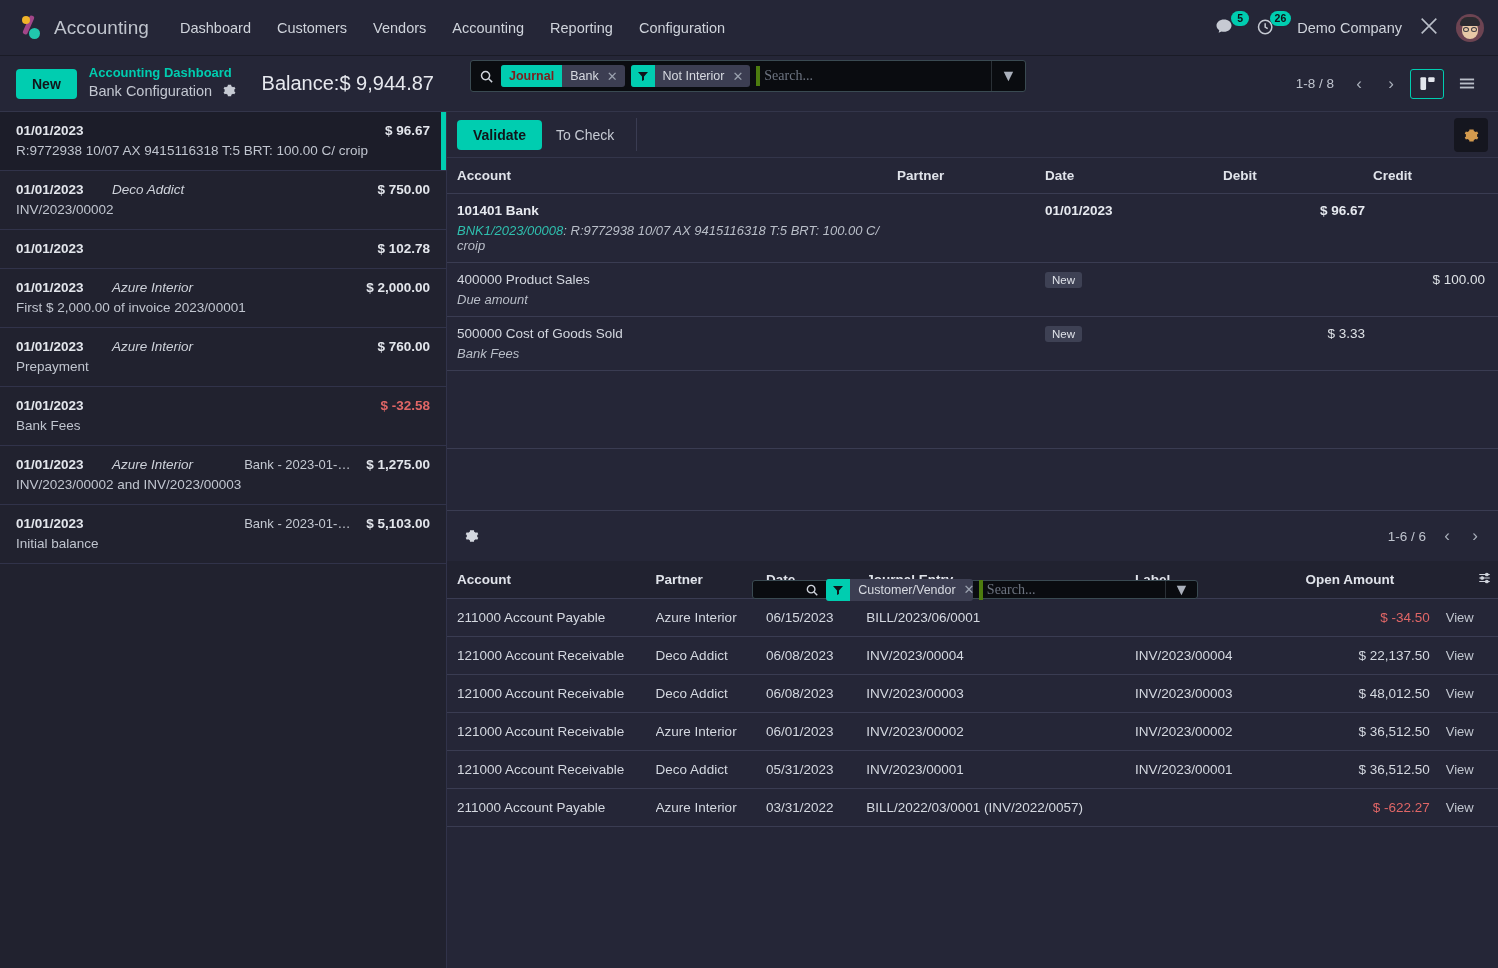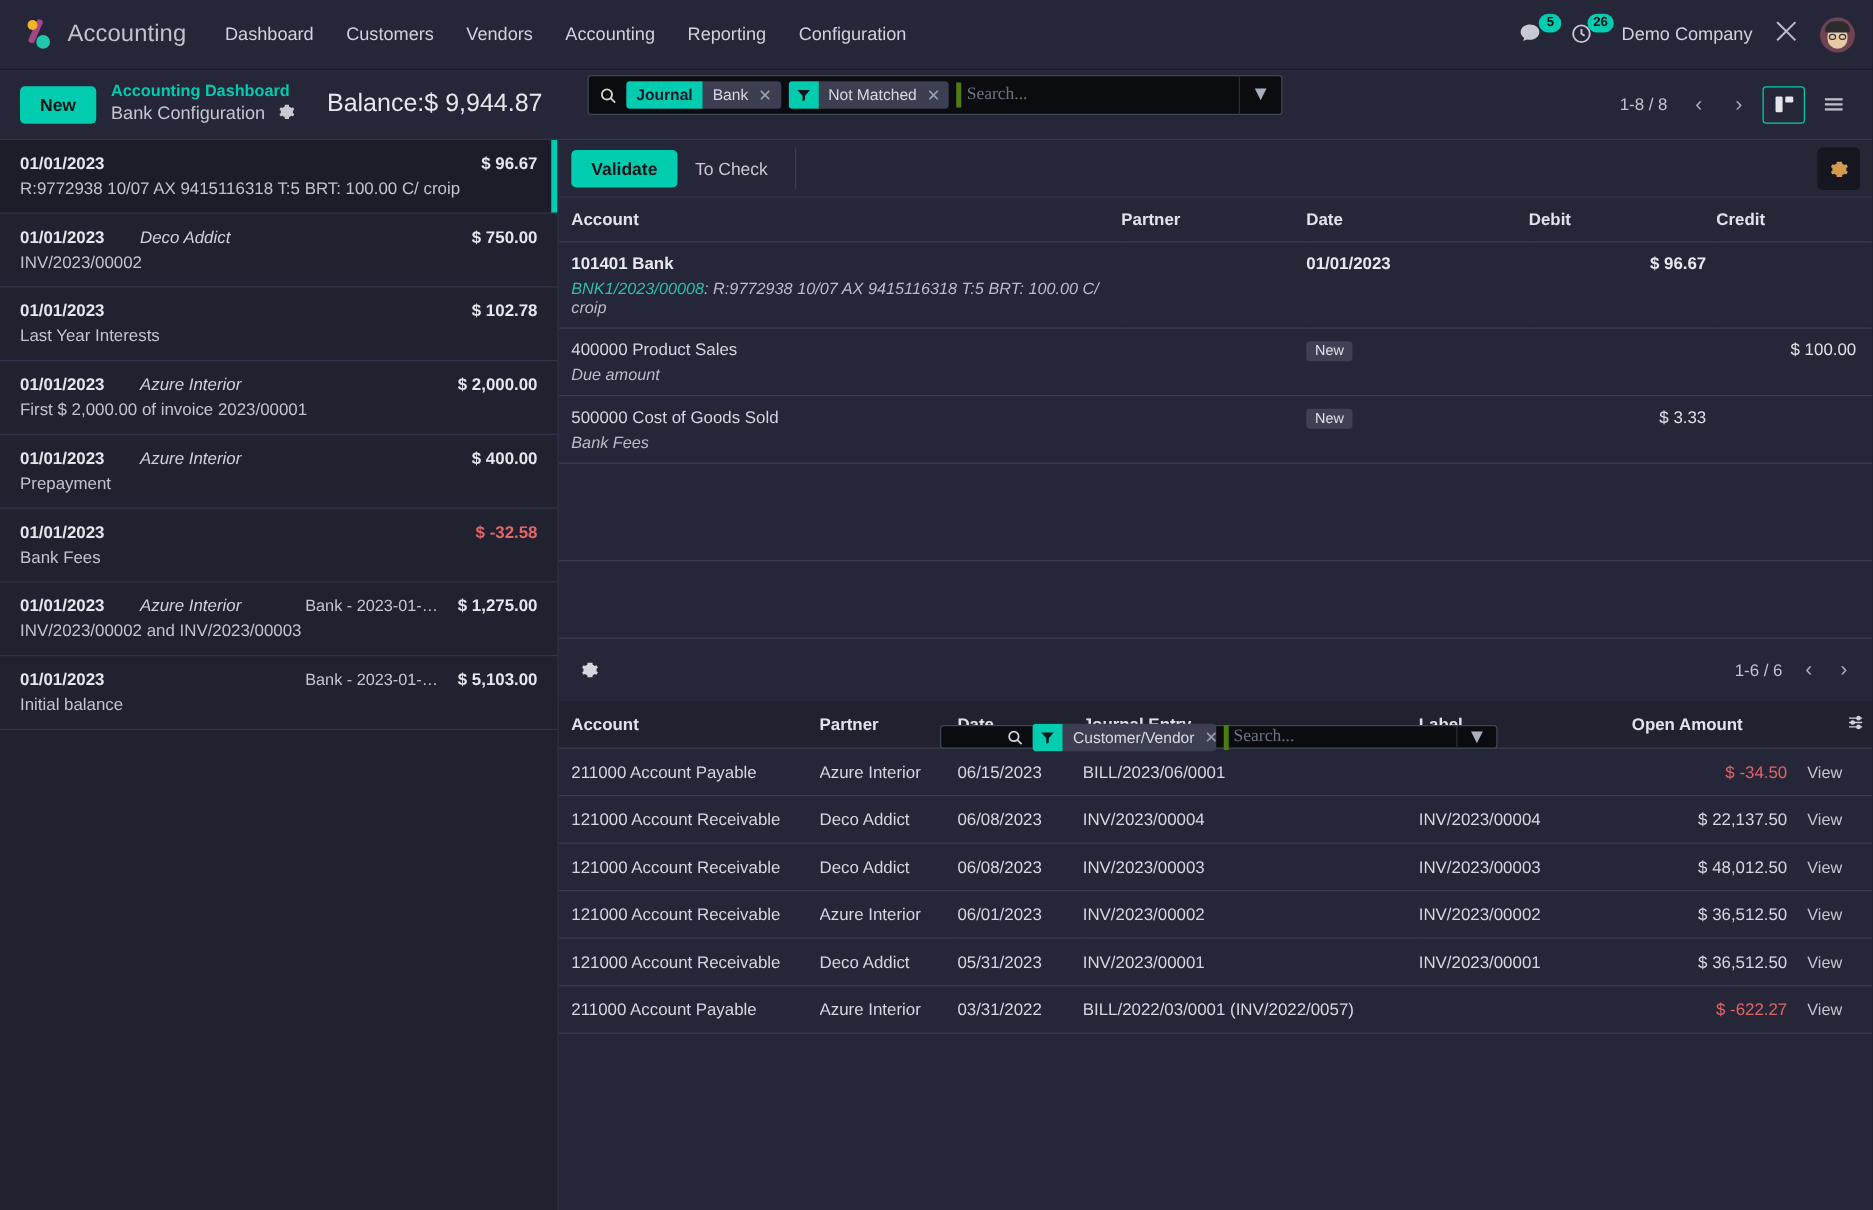--- a/index.html
+++ b/index.html
@@ -86,21 +86,21 @@
   
   .searchwrap {
     position: absolute; left: 470px; top: 60px; width: 556px; height: 32px;
     display: flex; align-items: center;
     background: #0a0c10; border: 1px solid #3a4a52; border-radius: 3px;
   }
   .s-icon { width: 30px; display:flex; align-items:center; justify-content:center; color:#c9ced8;}
   .facet { display: flex; align-items: center; height: 22px; margin-right: 6px;
            border-radius: 3px; overflow: hidden; background: #3c3e52; }
   .facet-key {
-    background: #00cdb0; color: #0f172a; font-size: 12.5px; font-weight: bold;
+    background: #00cdb0; color: #7f1d1d; font-size: 12.5px; font-weight: bold;
     padding: 0 8px; height: 100%; display:flex; align-items:center;
   }
   .facet-key.icon-only { padding: 0 6px; }
   .facet-val { color: #d7dae1; font-size: 12.5px; padding: 0 6px 0 8px;
                display:flex; align-items:center; height:100%; }
   .facet-x { color: #9aa1ae; font-size: 13px; padding: 0 7px 0 2px; cursor: pointer;
              display:flex; align-items:center; height:100%;}
   .search-input {
     flex: 1; background: transparent; border: none; outline: none;
     color: #d7dae1; font-size: 14px; font-family: Liberation Serif, serif;
@@ -336,21 +336,21 @@
     <span class="facet-key">Journal</span>
     <span class="facet-val">Bank</span>
     <span class="facet-x">✕</span>
   </span>
   <span class="facet">
     <span class="facet-key icon-only">
       <svg width="12" height="12" viewBox="0 0 24 24" fill="#10151a">
         <path d="M2 4h20l-8 9v7l-4 2v-9z"></path>
       </svg>
     </span>
-    <span class="facet-val">Not Matched</span>
+    <span class="facet-val">Not Interior</span>
     <span class="facet-x">✕</span>
   </span>
   <input class="search-input" placeholder="Search..." style="">
   <span class="s-caret">▼</span>
 </div>
 
 <div class="content">
 
   <div class="stlist">
     <div class="stline selected">
@@ -368,35 +368,34 @@
         <span class="stl-amount">$ 750.00</span>
       </div>
       <div class="stl-label">INV/2023/00002</div>
     </div>
     <div class="stline">
       <div class="stl-top">
         <span class="stl-date">01/01/2023</span>
         <span class="stl-partner"></span>
         <span class="stl-amount">$ 102.78</span>
       </div>
-      <div class="stl-label">Last Year Interests</div>
     </div>
     <div class="stline">
       <div class="stl-top">
         <span class="stl-date">01/01/2023</span>
         <span class="stl-partner">Azure Interior</span>
         <span class="stl-amount">$ 2,000.00</span>
       </div>
       <div class="stl-label">First $ 2,000.00 of invoice 2023/00001</div>
     </div>
     <div class="stline">
       <div class="stl-top">
         <span class="stl-date">01/01/2023</span>
         <span class="stl-partner">Azure Interior</span>
-        <span class="stl-amount">$ 400.00</span>
+        <span class="stl-amount">$ 760.00</span>
       </div>
       <div class="stl-label">Prepayment</div>
     </div>
     <div class="stline">
       <div class="stl-top">
         <span class="stl-date">01/01/2023</span>
         <span class="stl-partner"></span>
         <span class="stl-amount neg">$ -32.58</span>
       </div>
       <div class="stl-label">Bank Fees</div>

